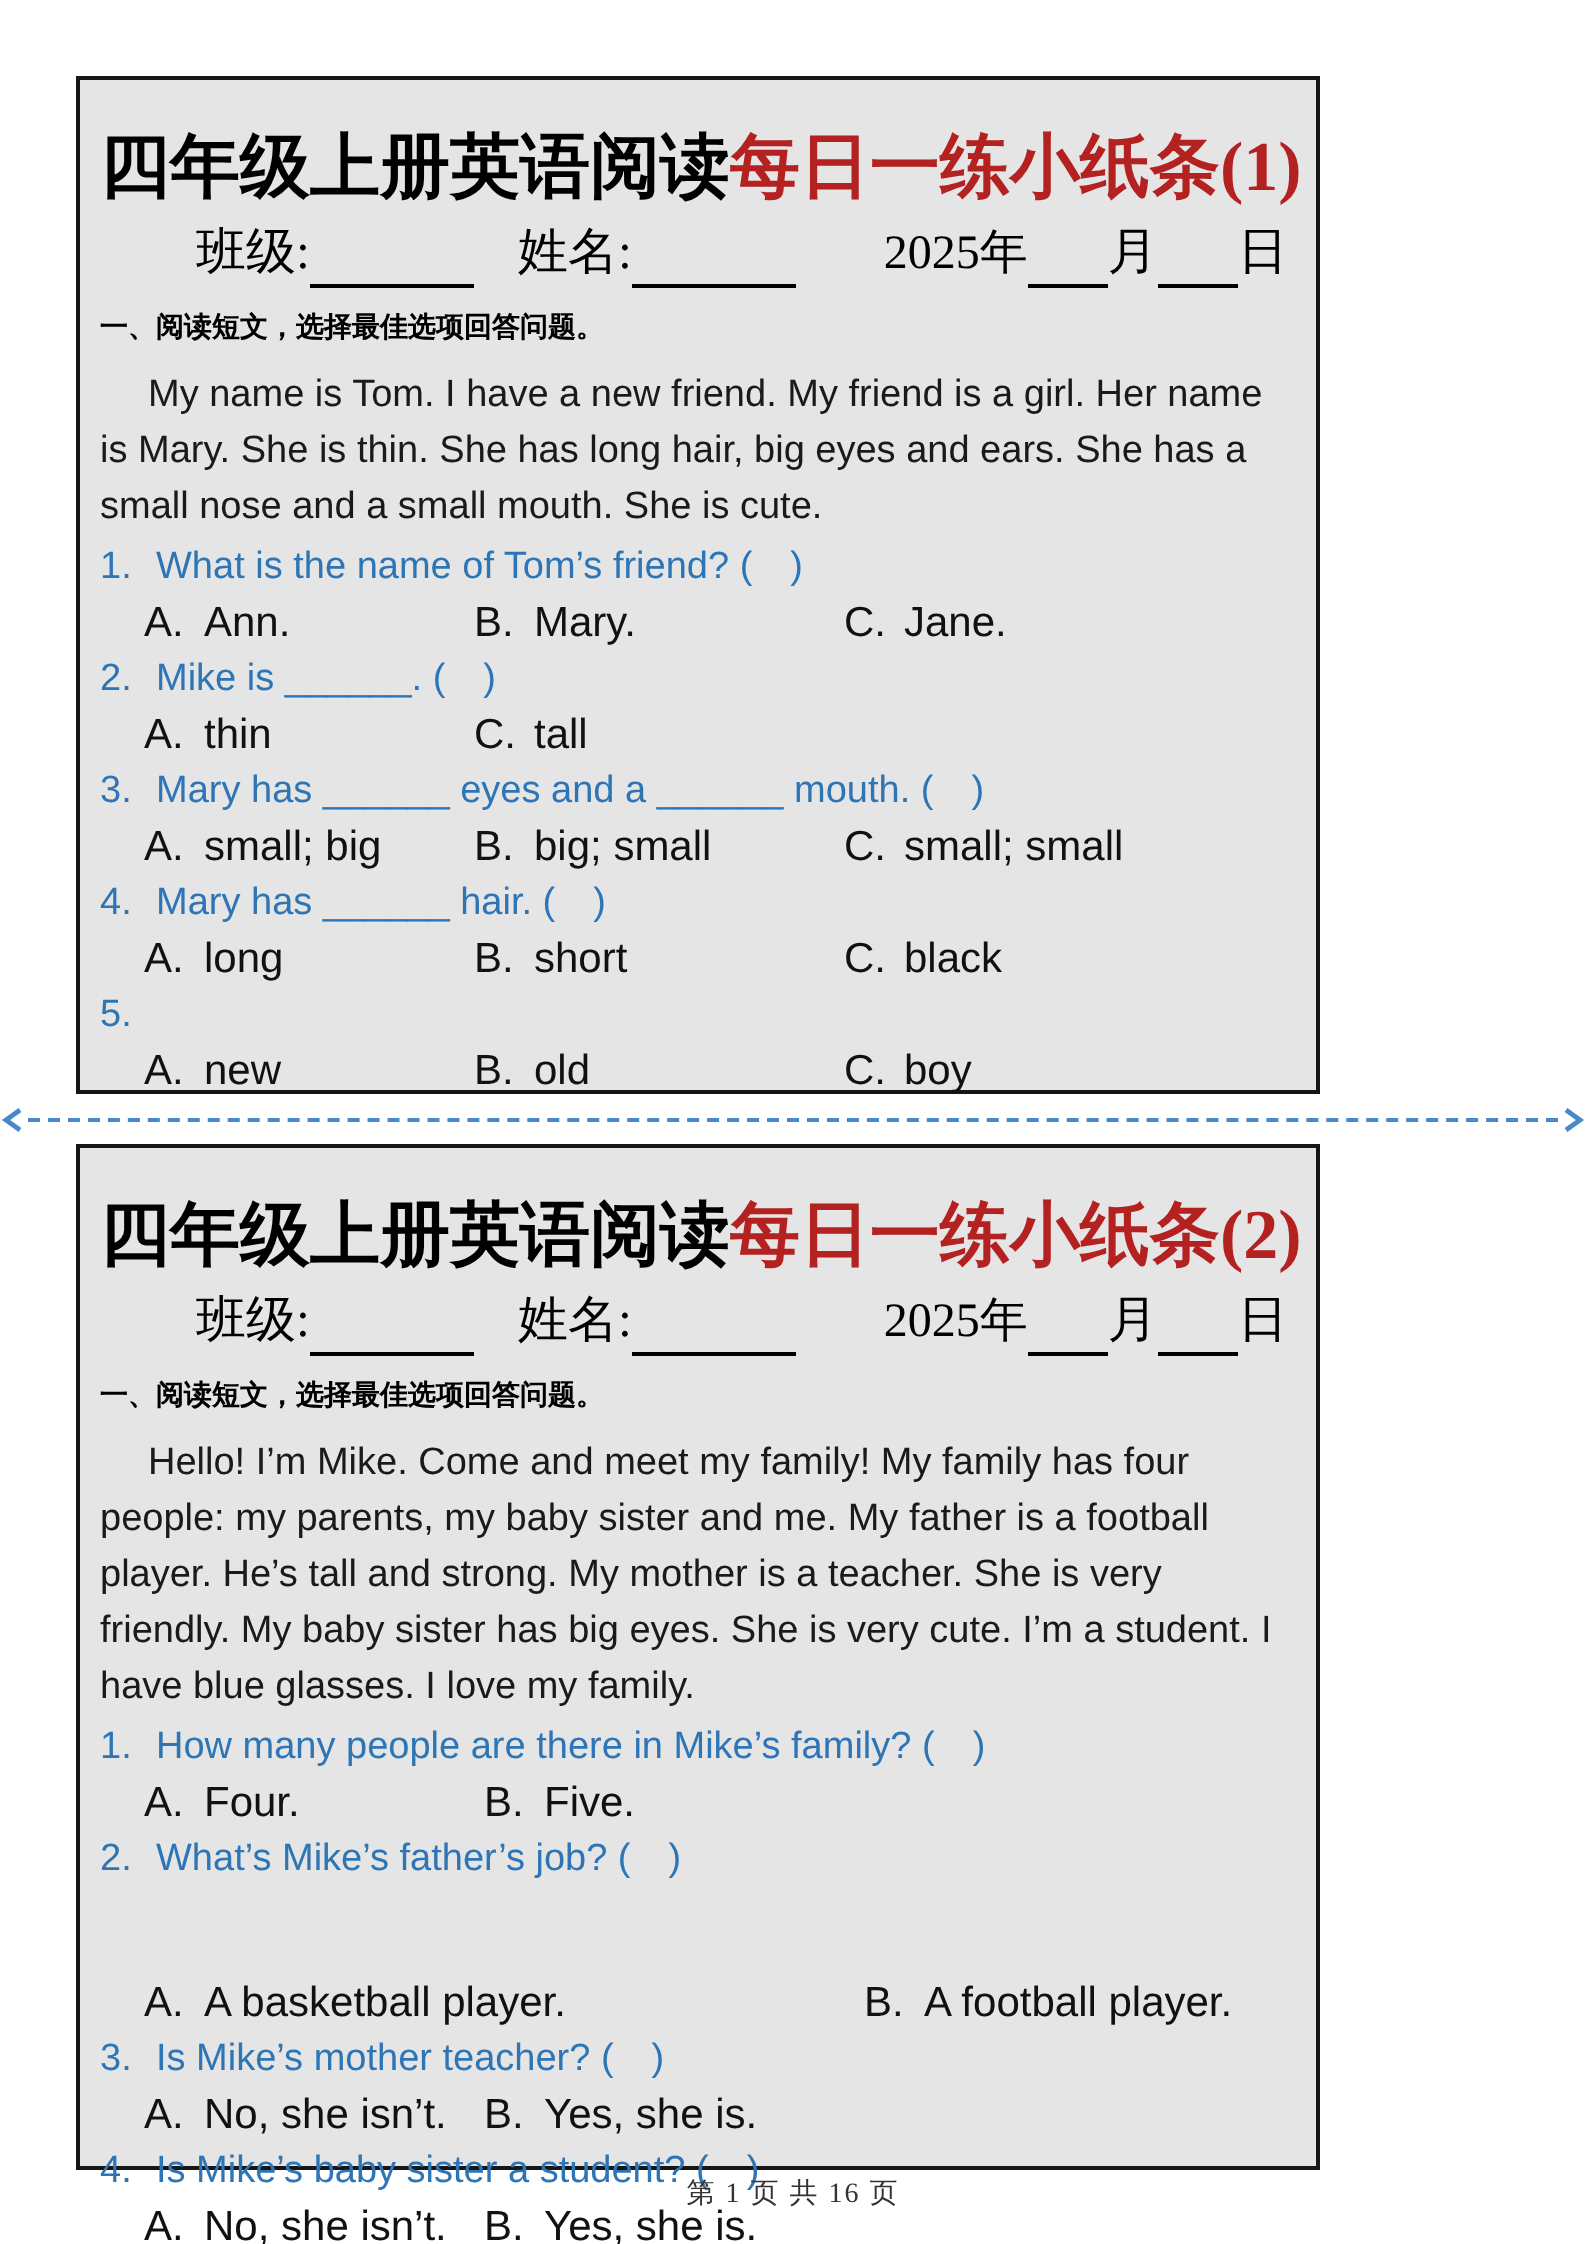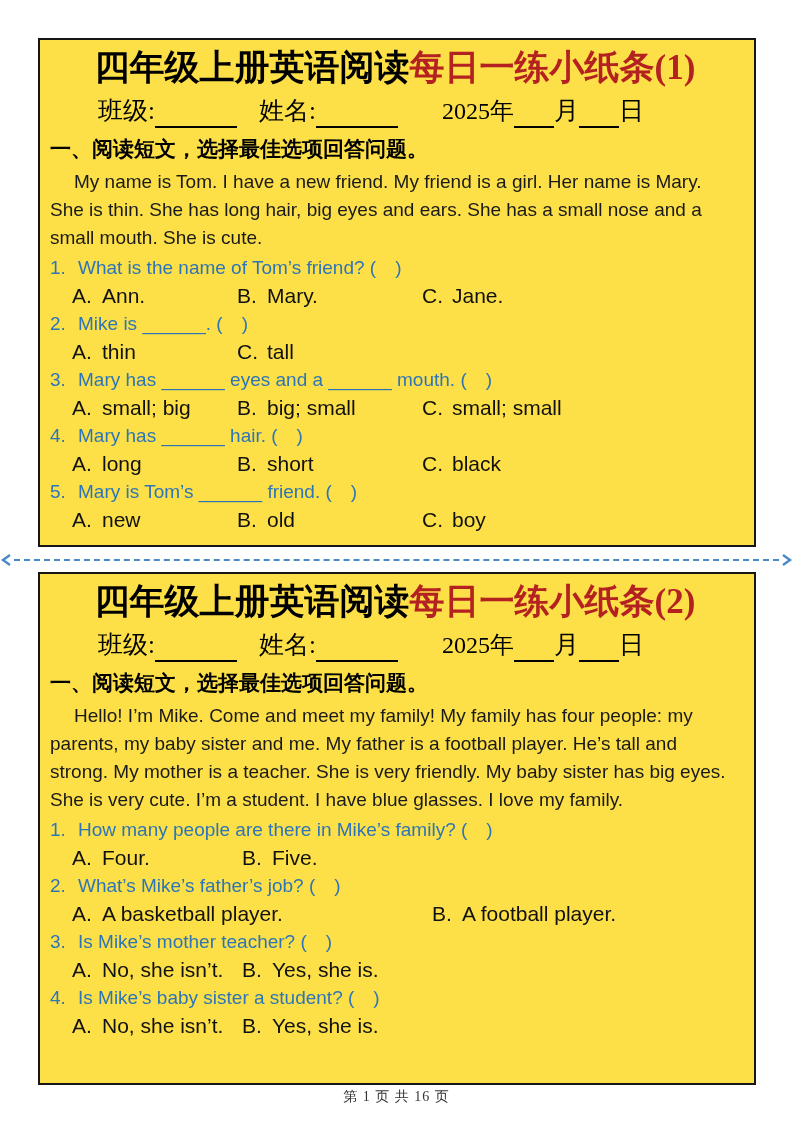--- a/index.html
+++ b/index.html
@@ -6,56 +6,56 @@
     --question-blue:#2E75B6;
     --title-red:#B42121;
     --divider-blue:#4A89C8;
   }
   html,body{margin:0;padding:0;}
   body{
     width:793px;height:1122px;background:#ffffff;position:relative;
     font-family:"Liberation Sans", sans-serif;color:#111;overflow:hidden;
   }
   .box{
-    position:absolute;left:38px;width:718px;box-sizing:border-box;
-    border:2px solid #161616;background:#fde047;padding:4px 14px 0 10px;
+    position:absolute;left:38px;width:622px;box-sizing:border-box;
+    border:2px solid #161616;background:#e5e5e5;padding:20px 14px 0 10px;
   }
   .box1{top:38px;height:509px;}
   .box2{top:572px;height:513px;}
   .title{
     text-align:center;font-family:"Liberation Serif", serif;font-weight:bold;
     font-size:35px;line-height:48px;white-space:nowrap;color:#000;
     margin-bottom:2px;
   }
   .title .red{color:var(--title-red);}
   .hdr{
     display:flex;align-items:flex-end;font-family:"Liberation Serif", serif;
     font-size:25px;line-height:34px;color:#000;padding-left:48px;margin:2px 0 6px 0;
     white-space:nowrap;
   }
   .blank{display:inline-block;border-bottom:2px solid #000;height:26px;box-sizing:border-box;}
   .blank.w78{width:82px;}
   .blank.w40{width:40px;}
   .hdr .year{font-size:24px;margin-left:44px;}
   .hdr .lbl2{margin-left:22px;}
   .instr{
-    font-family:"Liberation Serif", serif;font-weight:bold;font-size:21px;
+    font-family:"Liberation Serif", serif;font-weight:bold;font-size:14px;
     line-height:30px;color:#000;margin-bottom:4px;
   }
   .passage{
     font-size:19px;line-height:28px;color:#1a1a1a;text-indent:24px;margin-bottom:2px;
   }
   .q{display:flex;color:var(--question-blue);font-size:19px;line-height:28px;}
   .q .num{width:28px;flex:0 0 28px;}
   .opts{
     display:grid;padding-left:22px;font-size:21px;line-height:28px;color:#111;
   }
   .cols-3{grid-template-columns:165px 185px 1fr;}
   .cols-2a{grid-template-columns:170px 1fr;}
-  .cols-2b{grid-template-columns:360px 1fr;}
+  .cols-2b{grid-template-columns:360px 1fr;margin-top:44px;}
   .opt-label{display:inline-block;min-width:30px;}
   .divider{
     position:absolute;top:552px;left:0;width:793px;height:16px;
     display:flex;align-items:center;
   }
   .divider .dash{flex:1;border-top:2px dashed var(--divider-blue);height:0;}
   .divider svg{flex:0 0 auto;display:block;}
   .footer{
     position:absolute;top:1088px;left:0;width:793px;text-align:center;
     font-family:"Liberation Serif", serif;font-size:14px;color:#333;letter-spacing:1px;
@@ -116,21 +116,20 @@
     <span>Mary has ______ hair. (　)</span>
   </div>
   <div class="opts cols-3">
     <span><span class="opt-label">A.</span><span>long</span></span>
     <span><span class="opt-label">B.</span><span>short</span></span>
     <span><span class="opt-label">C.</span><span>black</span></span>
   </div>
 
   <div class="q">
     <span class="num">5.</span>
-    <span>Mary is Tom’s ______ friend. (　)</span>
   </div>
   <div class="opts cols-3">
     <span><span class="opt-label">A.</span><span>new</span></span>
     <span><span class="opt-label">B.</span><span>old</span></span>
     <span><span class="opt-label">C.</span><span>boy</span></span>
   </div>
 </div>
 
 <div class="divider">
   <svg width="14" height="14" viewBox="0 0 14 14">

